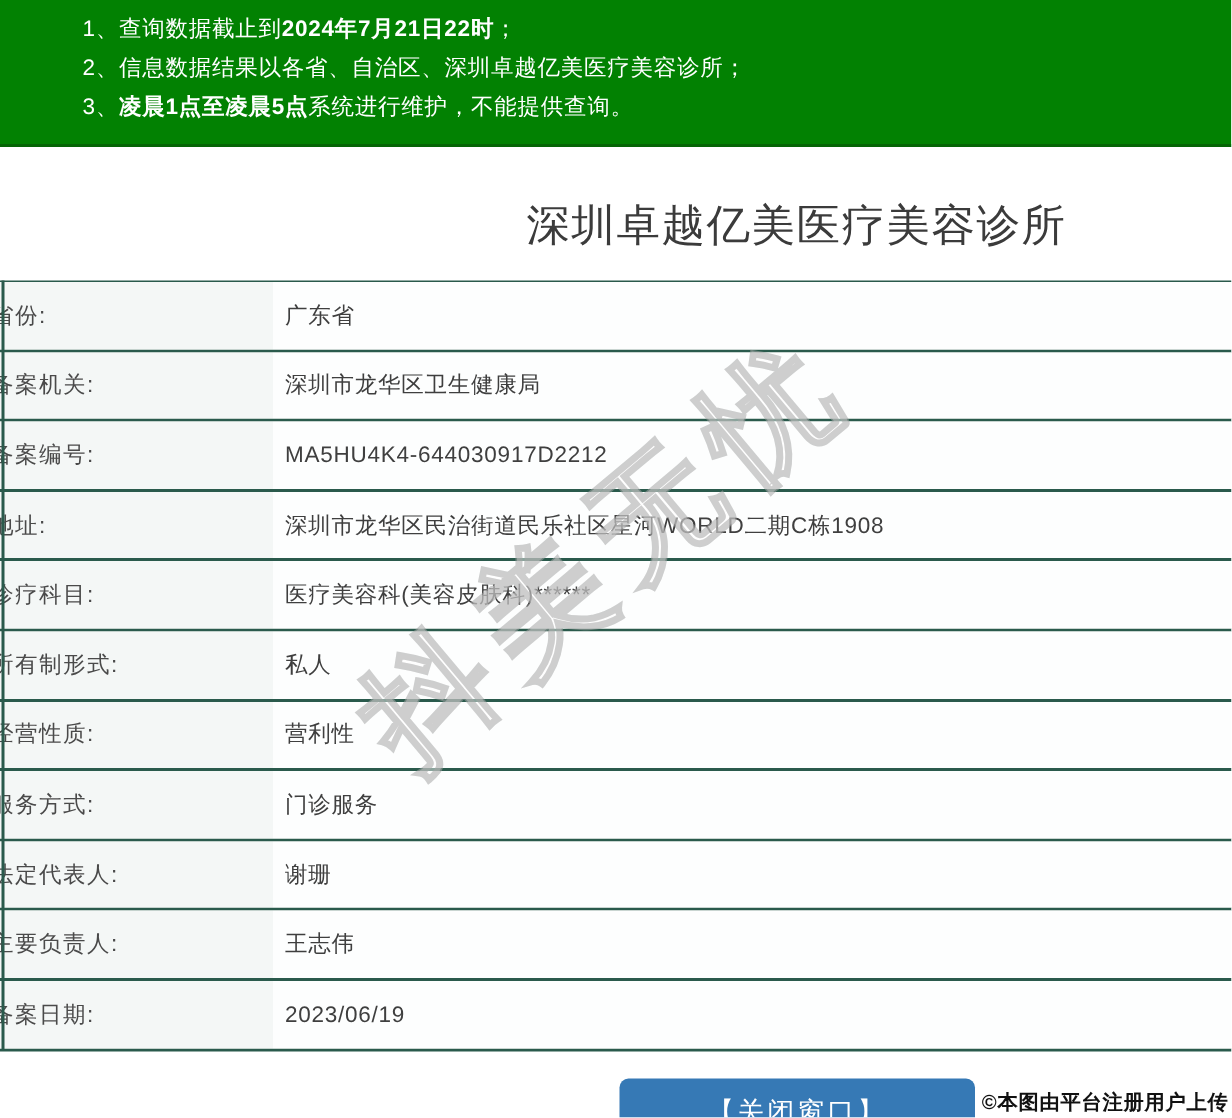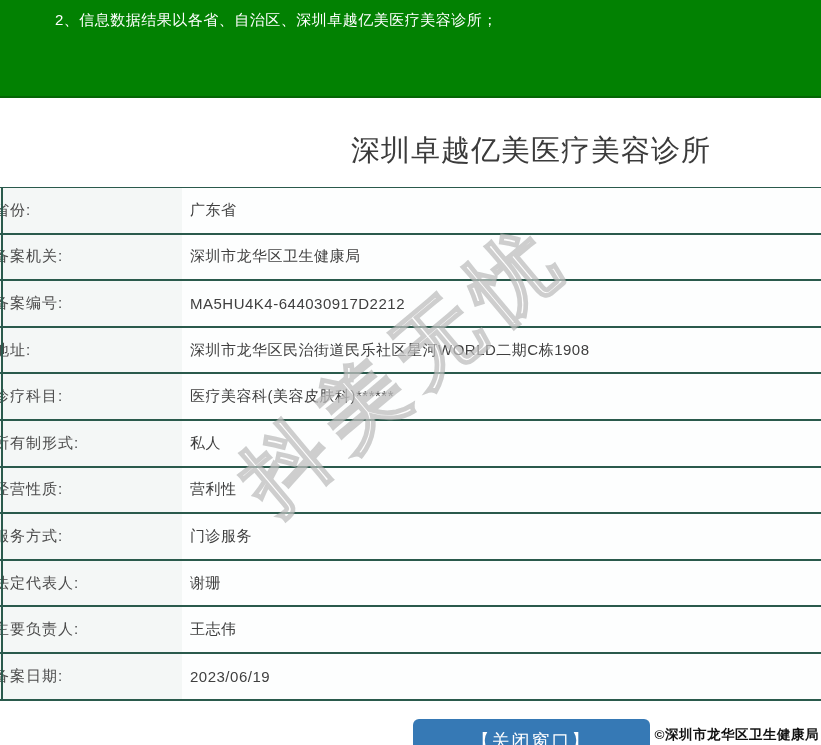--- a/index.html
+++ b/index.html
@@ -138,21 +138,23 @@
       0 -1px 0 #ffffff, 0 1px 0 #ffffff,
       -1px 0 0 #ffffff, 1px 0 0 #ffffff;
   }
 </style>
 </head>
 <body>
 
 <div class="stage">
 
   <div class="notice-bar">
+    <div class="notice-line"><span>1、</span><span>查询数据截止到</span><span class="b">2024年7月21日22时</span><span>；</span></div>
     <div class="notice-line"><span>2、</span><span>信息数据结果以各省、自治区、深圳卓越亿美医疗美容诊所；</span><span class="b"></span><span></span></div>
+    <div class="notice-line"><span>3、</span><span></span><span class="b">凌晨1点至凌晨5点</span><span>系统进行维护，不能提供查询。</span></div>
   </div>
 
   <div class="page-title">深圳卓越亿美医疗美容诊所</div>
 
   <div class="info-table">
     <div class="info-row">
       <div class="cell-label">省份:</div>
       <div class="cell-value">广东省</div>
     </div>
     <div class="info-row">
@@ -196,15 +198,15 @@
       <div class="cell-value">2023/06/19</div>
     </div>
   </div>
 
   <div class="table-left-border"></div>
 
   <div class="watermark">抖美无忧</div>
 
   <button class="close-btn">【关闭窗口】</button>
 
-  <div class="upload-note">©深圳市龙华区卫生健康局</div>
+  <div class="upload-note">©本图由平台注册用户上传</div>
 
 </div>
 
 </body></html>

